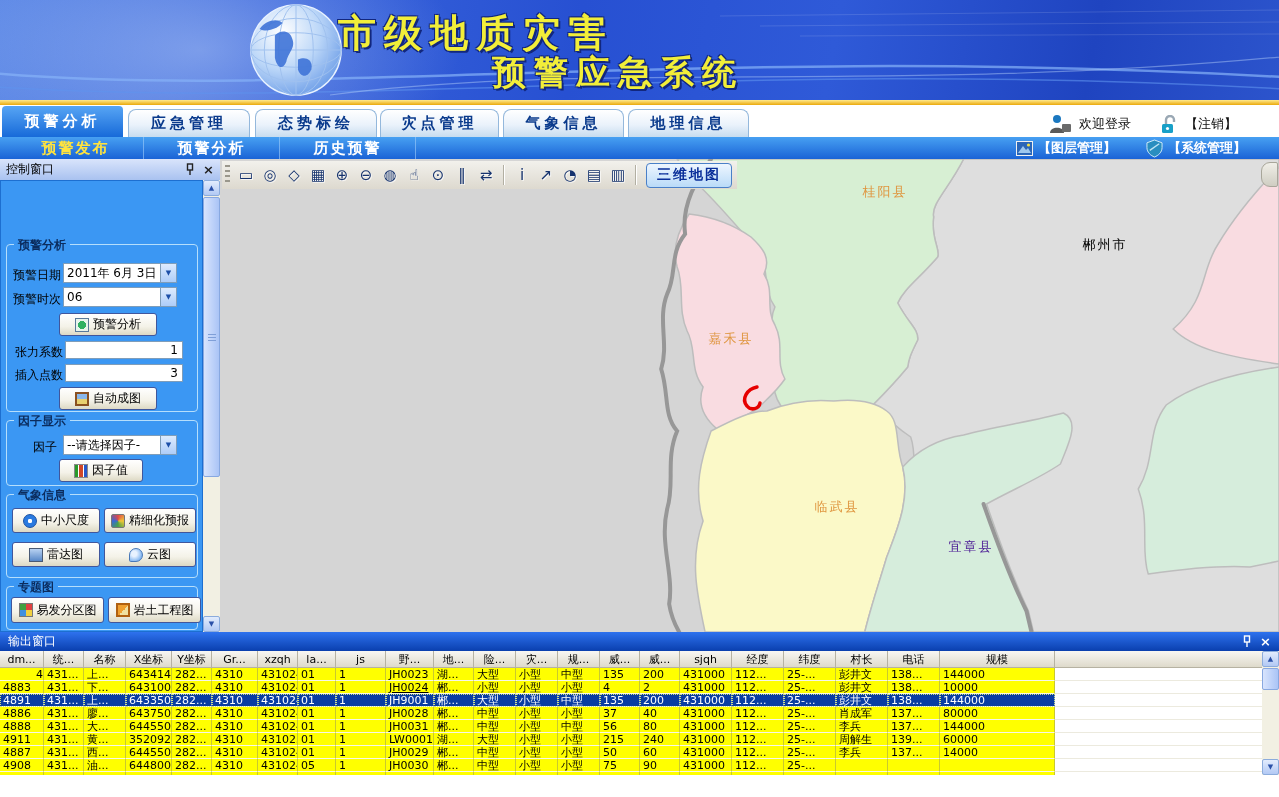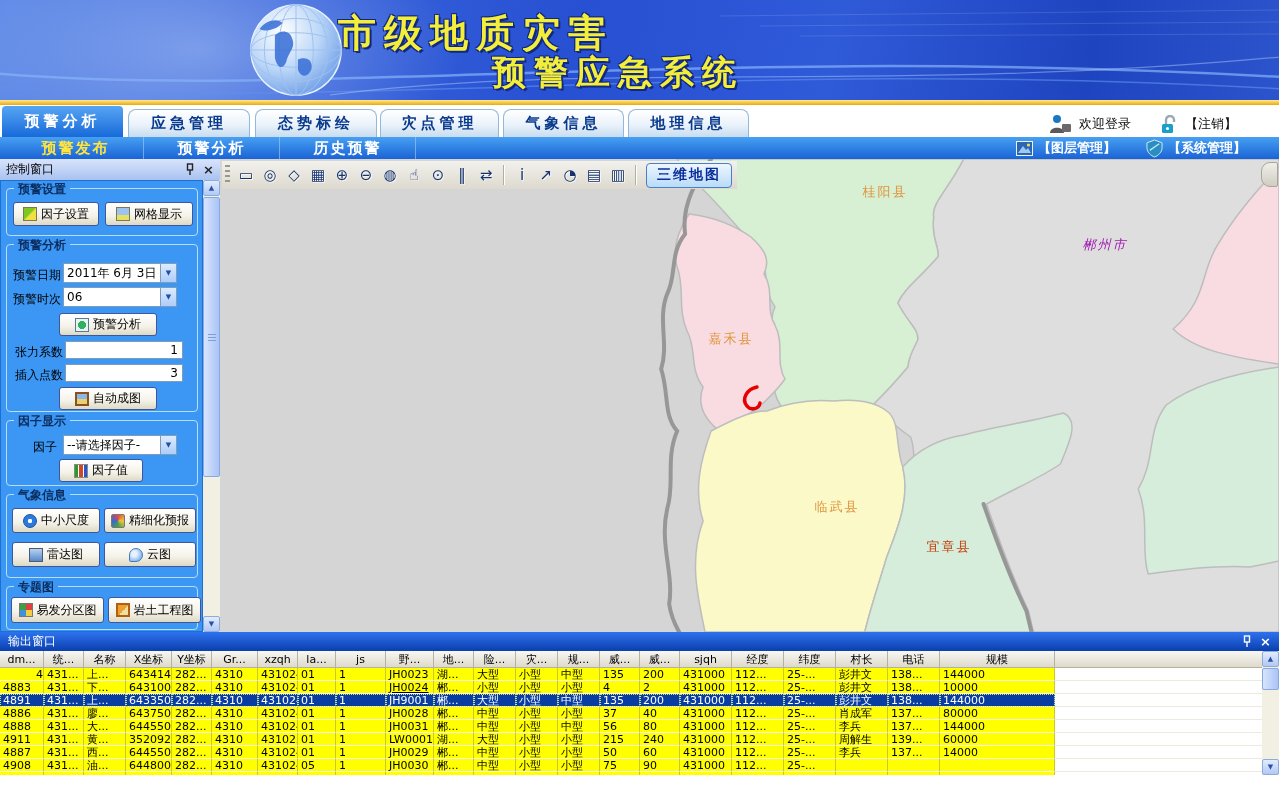--- a/index.html
+++ b/index.html
@@ -213,31 +213,20 @@
         <span class="winbtns">
           <svg width="10" height="13">
             <rect x="2.5" y="1" width="5" height="6" fill="none" stroke="#222" stroke-width="1.4"></rect>
             <line x1="5" y1="7" x2="5" y2="12" stroke="#222" stroke-width="1.4"></line>
           </svg>
           <span style="font-size:13px;font-weight:bold;color:#222;line-height:10px">×</span>
         </span>
       </div>
       <div class="cpanel-body">
 
-        <div class="group" style="top:7px;height:48px">
-          <span class="gtitle">预警设置</span>
-          <div class="xbtn" style="left:6px;top:13px;width:86px">
-            <span class="ic i-factor"></span>
-            <span>因子设置</span>
-          </div>
-          <div class="xbtn" style="left:98px;top:13px;width:88px">
-            <span class="ic i-grid2"></span>
-            <span>网格显示</span>
-          </div>
-        </div>
 
         <div class="group" style="top:63px;height:168px">
           <span class="gtitle">预警分析</span>
           <span class="lbl" style="left:6px;top:22px">预警日期</span>
           <div class="combo" style="left:56px;top:18px;width:114px">
             <span>2011年 6月 3日</span>
             <span class="arr">▼</span>
           </div>
           <span class="lbl" style="left:6px;top:46px">预警时次</span>
           <div class="combo" style="left:56px;top:42px;width:114px">
@@ -322,24 +311,24 @@
         <path fill="#fbf9c8" stroke="#bdbdbd" stroke-width="1.5" d="M492,272 C515,260 532,252 548,252 C568,244 592,240 615,242 C635,240 655,242 668,252 C682,262 676,285 684,308 C692,340 678,372 668,398 C660,425 652,448 646,473 L486,473 C478,436 470,400 484,362 C474,330 482,300 492,272 Z"></path>
         <path fill="#d6eddc" stroke="#bdbdbd" stroke-width="1.5" d="M646,473 C652,448 660,425 668,398 C678,372 692,340 684,308 C700,290 720,280 745,276 C775,268 815,262 845,254 C862,262 850,285 842,305 C820,320 795,330 768,345 C780,380 795,420 810,452 L815,473 Z"></path>
         <path fill="#f9dce1" stroke="#bdbdbd" stroke-width="1.5" d="M1061,8 C1035,35 1015,60 1000,85 C982,112 990,140 955,170 C975,190 1010,198 1061,205 Z"></path>
         <path fill="#d6eddc" stroke="#bdbdbd" stroke-width="1.5" d="M1061,208 C1012,215 972,228 948,246 C928,272 938,300 920,330 C932,362 922,392 930,415 C965,410 1000,406 1032,408 L1061,402 Z"></path>
         <path fill="none" stroke="#979797" stroke-width="4" stroke-linecap="round" d="M492,0 C478,20 462,45 466,75 C450,95 458,115 448,135 C438,160 450,185 442,210 C450,235 444,256 458,272 C446,300 456,325 448,350 C440,385 455,415 450,445 C452,458 456,466 460,473"></path>
         <path fill="none" stroke="#979797" stroke-width="4" stroke-linecap="round" d="M765,345 C778,382 792,420 808,452 L813,473"></path>
         <path fill="none" stroke="#e60000" stroke-width="3.5" stroke-linecap="round" d="M538,228 C528,230 522,240 528,247 C532,252 540,250 541,244"></path>
       </svg>
       <div id="map-labels">
           <span class="maplabel" style="left: 665px; top: 24px; color: rgb(223, 149, 62);">桂阳县</span>
-          <span class="maplabel" style="left: 885px; top: 77px; color: #a21caf; font-style: italic;">郴州市</span>
+          <span class="maplabel" style="left: 885px; top: 77px; color: #000000;">郴州市</span>
           <span class="maplabel" style="left: 511px; top: 171px; color: rgb(223, 149, 62);">嘉禾县</span>
           <span class="maplabel" style="left: 617px; top: 339px; color: rgb(223, 149, 62);">临武县</span>
-          <span class="maplabel" style="left: 729px; top: 379px; color: #c2410c;">宜章县</span>
+          <span class="maplabel" style="left: 751px; top: 379px; color: #4c1d95;">宜章县</span>
         </div>
 
       <div class="maptoolbar">
         <span class="tgrip"></span>
         <span id="tool-icons" style="display:flex;align-items:center">
             <span class="ticon">▭</span>
             <span class="ticon">◎</span>
             <span class="ticon">◇</span>
             <span class="ticon">▦</span>
             <span class="ticon">⊕</span>

